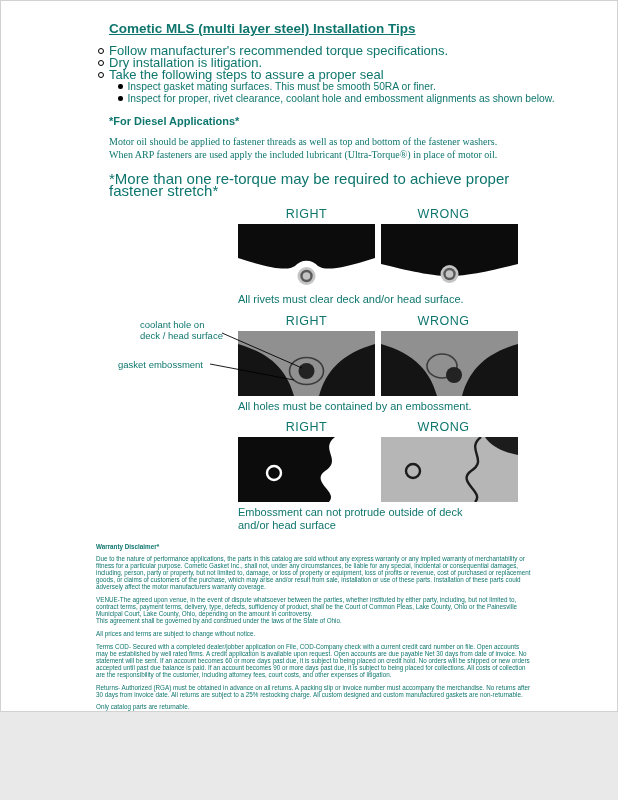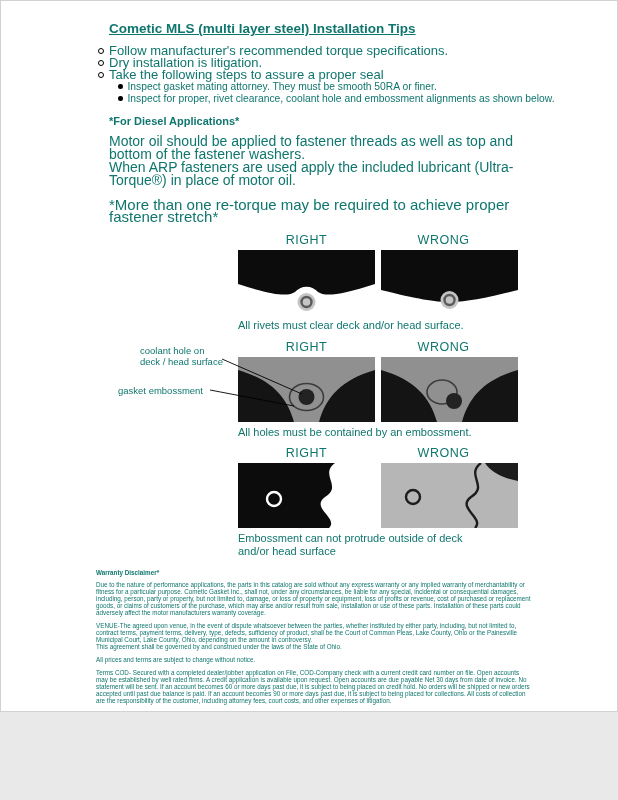--- a/index.html
+++ b/index.html
@@ -12,21 +12,21 @@
   .content { padding: 20px 86px 0 95px; }
 
   .doc-title { font-size: 13.5px; font-weight: bold; text-decoration: underline; margin: 0 0 8px 13px; line-height: 16px; }
 
   .bullet { display: flex; align-items: flex-start; font-size: 13px; line-height: 12px; margin-left: 2px; }
   .bullet-marker { flex: 0 0 auto; width: 4px; height: 4px; border: 1px solid #000; border-radius: 50%; margin: 3px 5px 0 0; }
   .sub-bullet { display: flex; align-items: flex-start; font-size: 10.3px; line-height: 12px; margin-left: 22px; white-space: nowrap; }
   .sub-bullet-marker { flex: 0 0 auto; width: 4.5px; height: 4.5px; background: #000; border-radius: 50%; margin: 3px 5px 0 0; }
 
   .section-heading { font-size: 11px; font-weight: bold; margin: 10px 0 7px 13px; line-height: 13px; }
-  .para { font-size: 14px; line-height: 13px; margin: 0 0 9px 13px; max-width: 424px; white-space: pre-line; }
+  .para { font-size: 10px; line-height: 13px; margin: 0 0 9px 13px; max-width: 424px; white-space: pre-line; font-family: Liberation Serif, serif; }
   .note { font-size: 15px; line-height: 12px; margin: 12px 0 10px 13px; }
 
   .figure { position: relative; width: 280px; margin: 0 0 8px 142px; }
   .panel-labels { display: flex; gap: 0; margin-bottom: 2px; }
   .panel-label { width: 137px; text-align: center; font-size: 12.5px; line-height: 15px; letter-spacing: 0.5px; }
   .panels { display: flex; gap: 6px; }
   .panel { width: 137px; height: 65px; display: block; }
   .figure-caption { font-size: 11px; line-height: 12.5px; margin-top: 4px; white-space: pre-line; }
 
   .annotation { position: absolute; font-size: 9.5px; line-height: 11px; white-space: pre-line; }
@@ -56,21 +56,21 @@
       <div class="bullet">
         <span class="bullet-marker"></span>
         <span>Dry installation is litigation.</span>
       </div>
       <div class="bullet">
         <span class="bullet-marker"></span>
         <span>Take the following steps to assure a proper seal</span>
       </div>
       <div class="sub-bullet">
         <span class="sub-bullet-marker"></span>
-        <span>Inspect gasket mating attorney.  They must be smooth 50RA or finer.</span>
+        <span>Inspect gasket mating surfaces.  This must be smooth 50RA or finer.</span>
       </div>
       <div class="sub-bullet">
         <span class="sub-bullet-marker"></span>
         <span>Inspect for proper, rivet clearance, coolant hole and embossment alignments as shown below.</span>
       </div>
     </div>
 
     <div class="section-heading">*For Diesel Applications*</div>
     <p class="para">Motor oil should be applied to fastener threads as well as top and bottom of the fastener washers.
 When ARP fasteners are used apply the included lubricant (Ultra-Torque®) in place of motor oil.</p>

